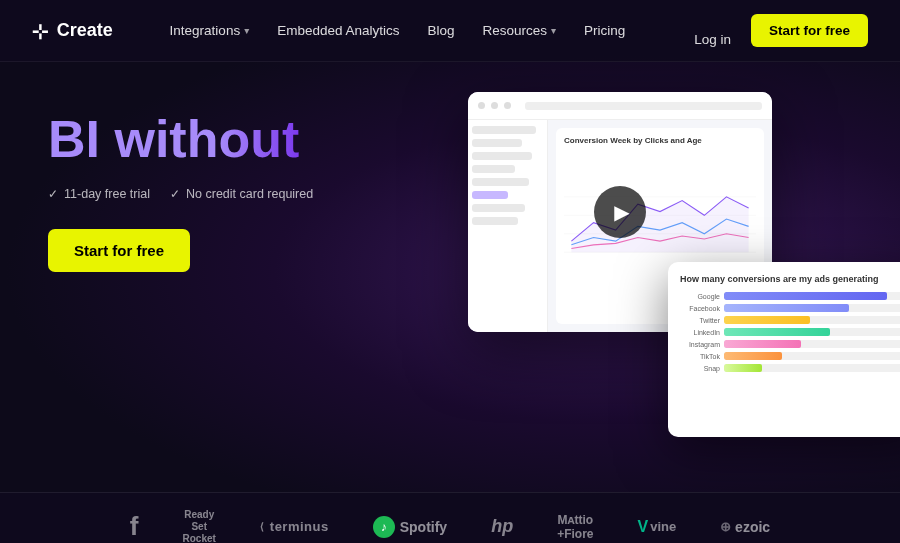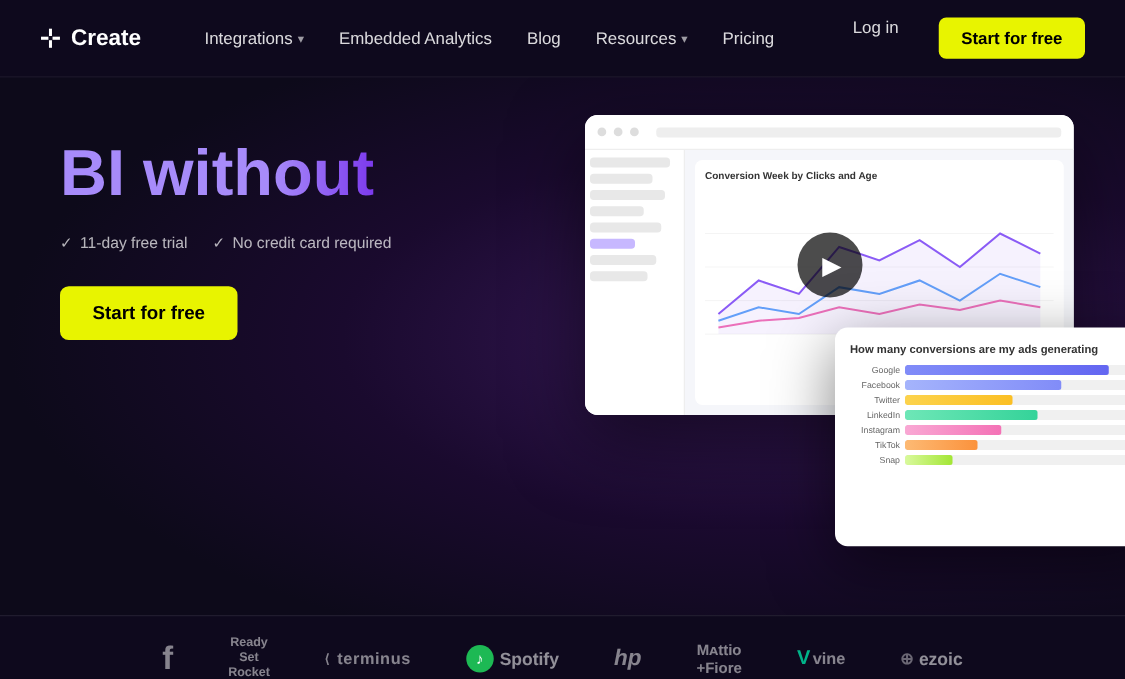--- a/index.html
+++ b/index.html
@@ -62,22 +62,22 @@
       gap: 4px;
     }
 
     .nav-link .chevron {
       font-size: 10px;
       opacity: 0.7;
     }
 
     .nav-actions {
       display: flex;
-      align-items: flex-start;
-      gap: 32px;
+      align-items: flex-end;
+      gap: 20px;
       margin-left: 12px;
     }
 
     .btn-login {
       color: rgba(255,255,255,0.85);
       font-size: 13.5px;
       cursor: pointer;
       background: none;
       border: none;
     }
@@ -173,21 +173,21 @@
     .right {
       flex: 1;
       position: relative;
       margin-left: 20px;
     }
 
     .dashboard-main {
       position: absolute;
       top: -10px;
       left: 20px;
-      width: 391px;
+      width: 304px;
       height: 240px;
       background: #f5f6fa;
       border-radius: 10px;
       box-shadow: 0 20px 60px rgba(0,0,0,0.5);
       overflow: hidden;
       z-index: 2;
     }
 
     .dashboard-topbar {
       background: white;

